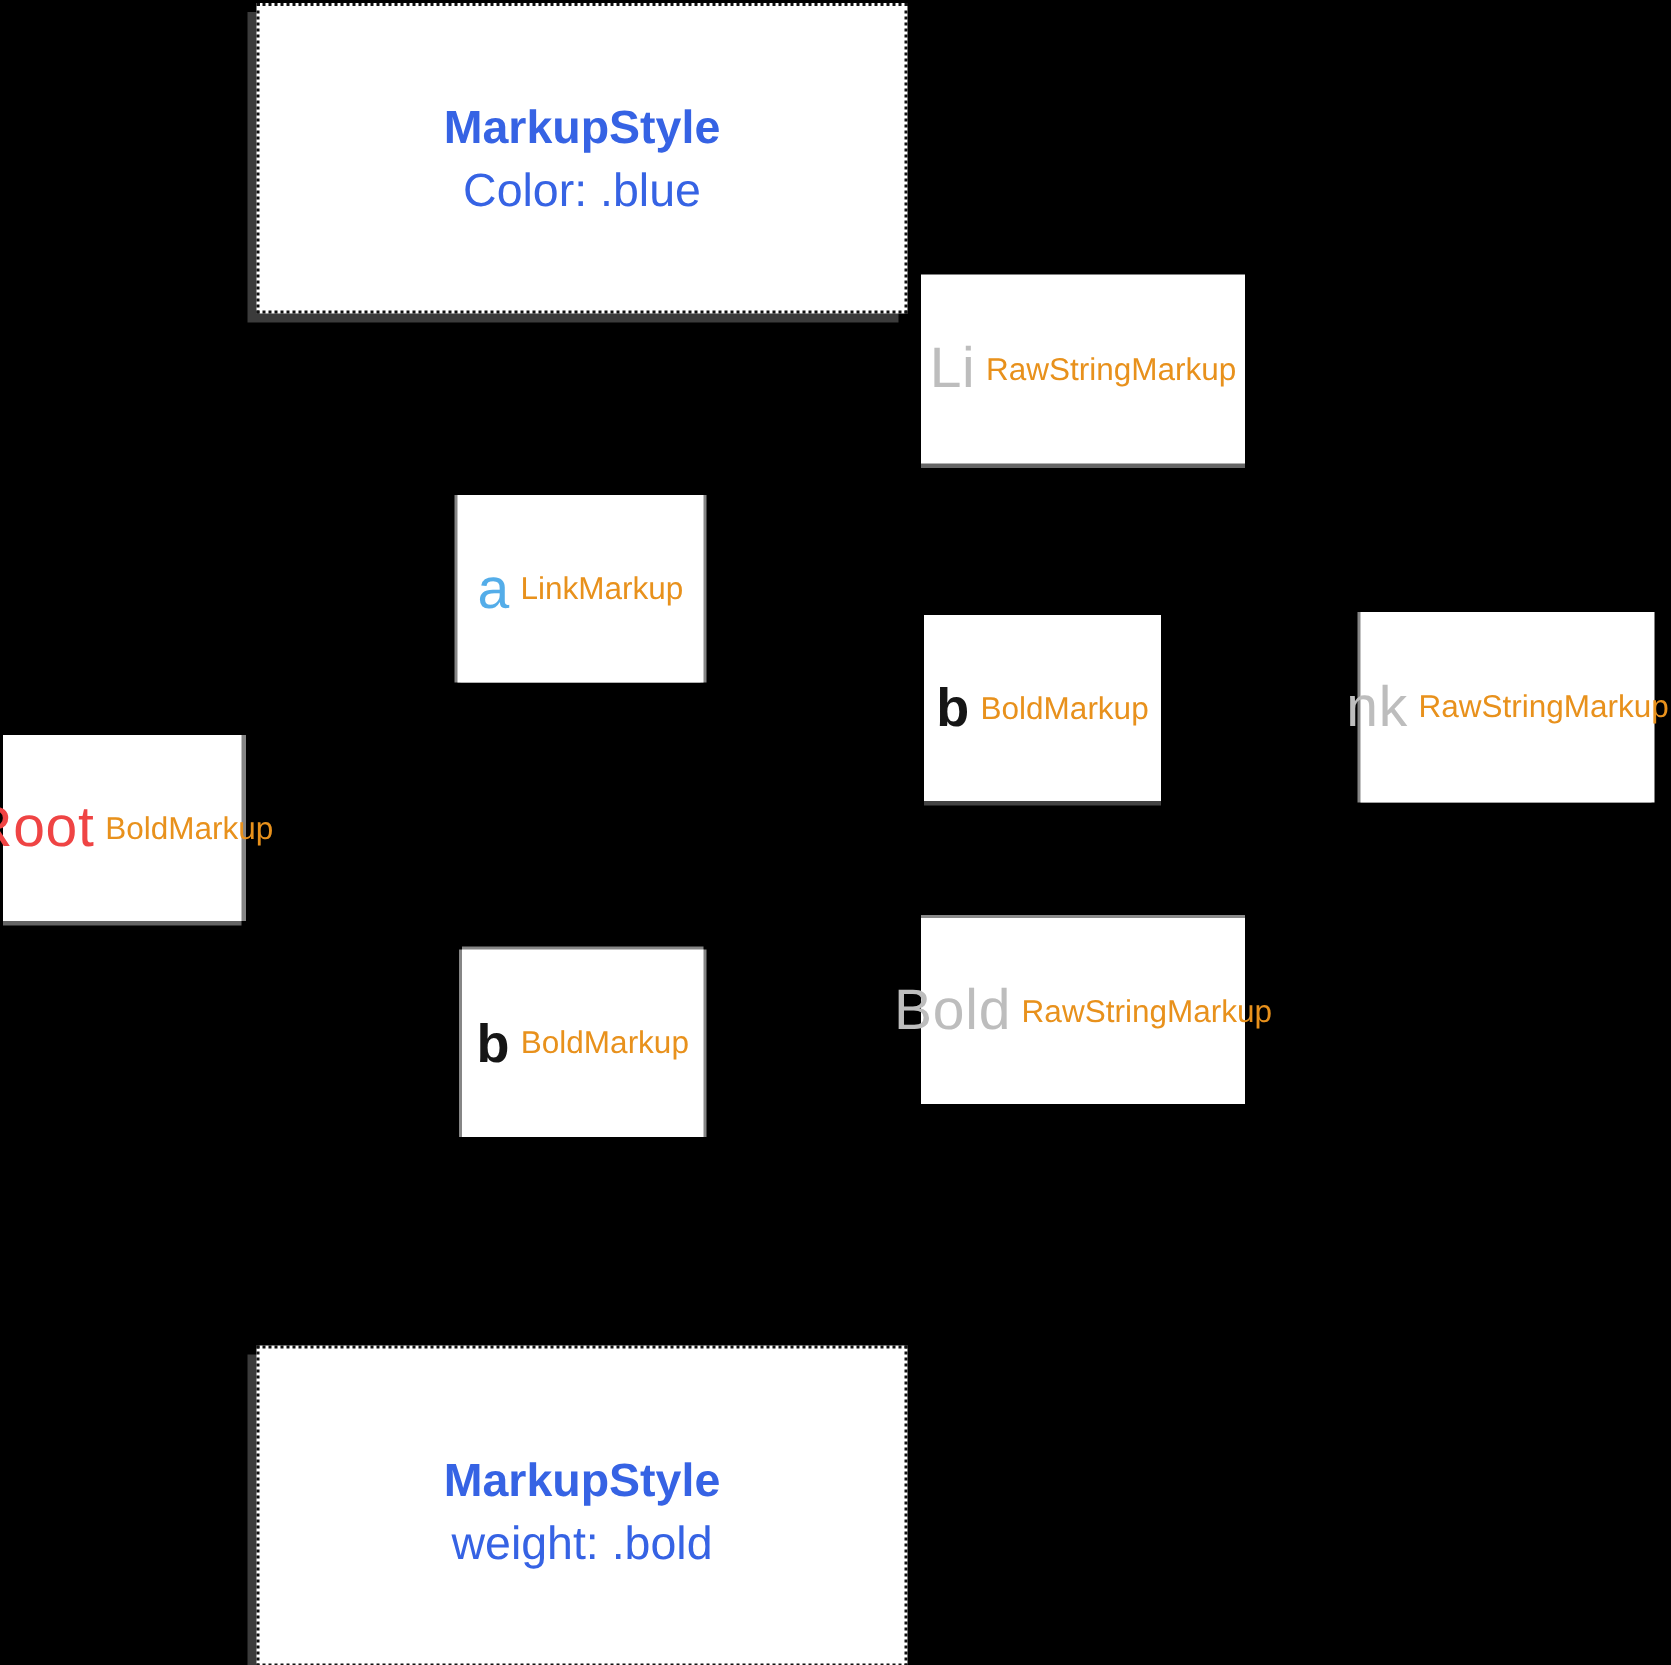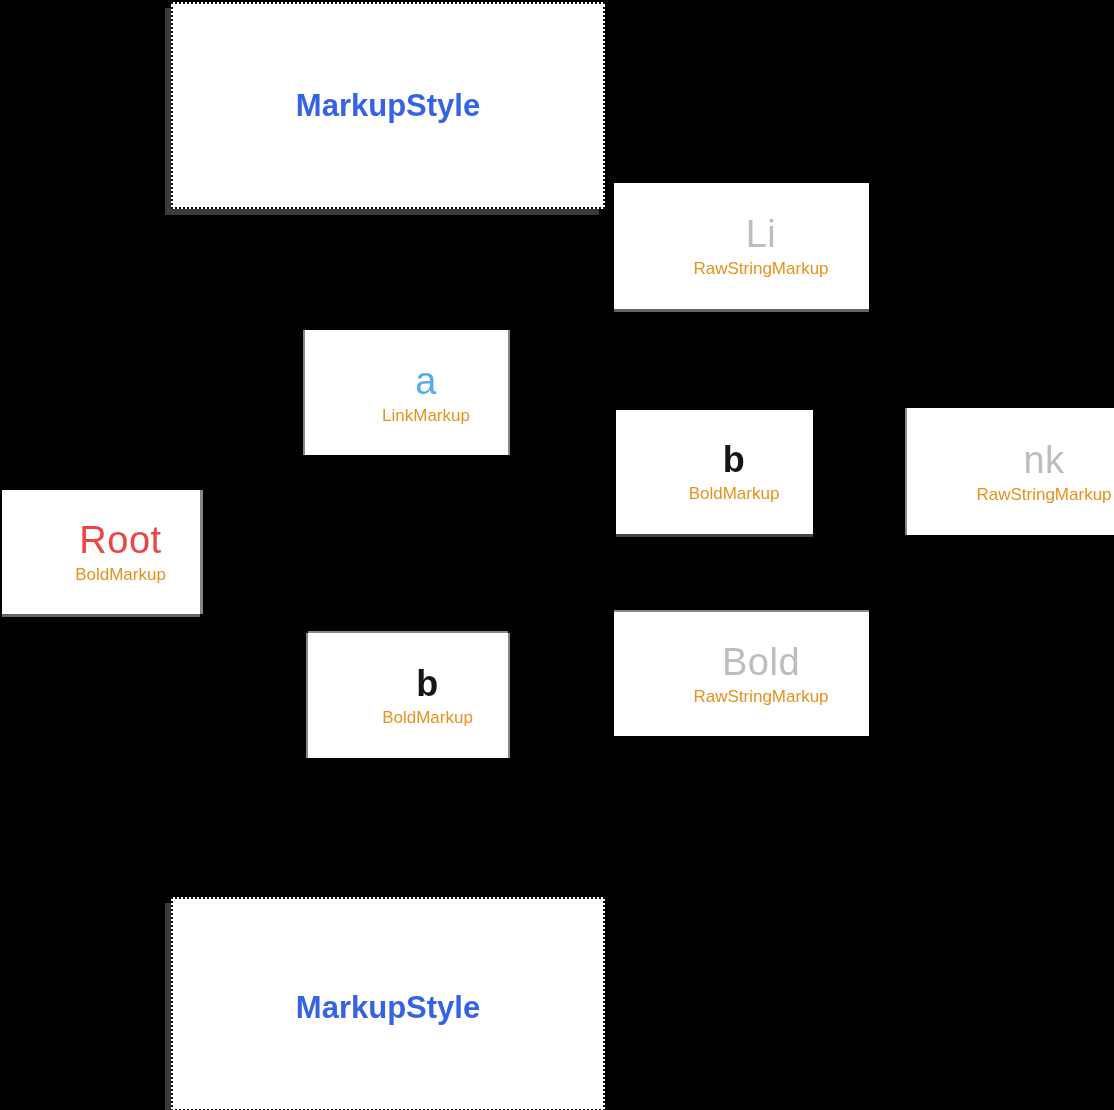--- a/index.html
+++ b/index.html
@@ -16,35 +16,34 @@
     width: 1114px;
     height: 1110px;
     background: #000000;
   }
 
   
   .node {
     position: absolute;
     background: #ffffff;
     display: flex;
-    flex-direction: column;
+    flex-direction: row;
     align-items: center;
     justify-content: center;
     gap: 7px;
     text-align: center;
-    padding-left: 39px;
   }
   .node-label {
     font-size: 38px;
     line-height: 1;
     font-weight: 400;
     letter-spacing: 0.5px;
   }
   .node-type {
-    font-size: 17px;
+    font-size: 21px;
     line-height: 1;
     font-weight: 500;
     color: #E8911C;
   }
   .lbl-gray  { color: #BDBDBD; }
   .lbl-green { color: #ef4444; }
   .lbl-lblue { color: #54ADE9; }
   .lbl-black { color: #161616; font-weight: 700; font-size: 36px; }
 
   
@@ -91,20 +90,21 @@
     cursor: pointer;
   }
 </style>
 </head>
 <body>
 
 <div class="stage">
 
   <div class="annotation ann-top">
     <div class="title">MarkupStyle</div>
+    <div class="line">Color: .blue</div>
   </div>
 
   <div class="node box-li">
     <div class="node-label lbl-gray">Li</div>
     <div class="node-type">RawStringMarkup</div>
   </div>
 
   <div class="node box-a">
     <div class="node-label lbl-lblue">a</div>
     <div class="node-type">LinkMarkup</div>
@@ -130,15 +130,16 @@
     <div class="node-type">BoldMarkup</div>
   </div>
 
   <div class="node box-bold">
     <div class="node-label lbl-gray">Bold</div>
     <div class="node-type">RawStringMarkup</div>
   </div>
 
   <div class="annotation ann-bottom">
     <div class="title">MarkupStyle</div>
+    <div class="line">weight: .bold</div>
   </div>
 
 </div>
 
 </body></html>

